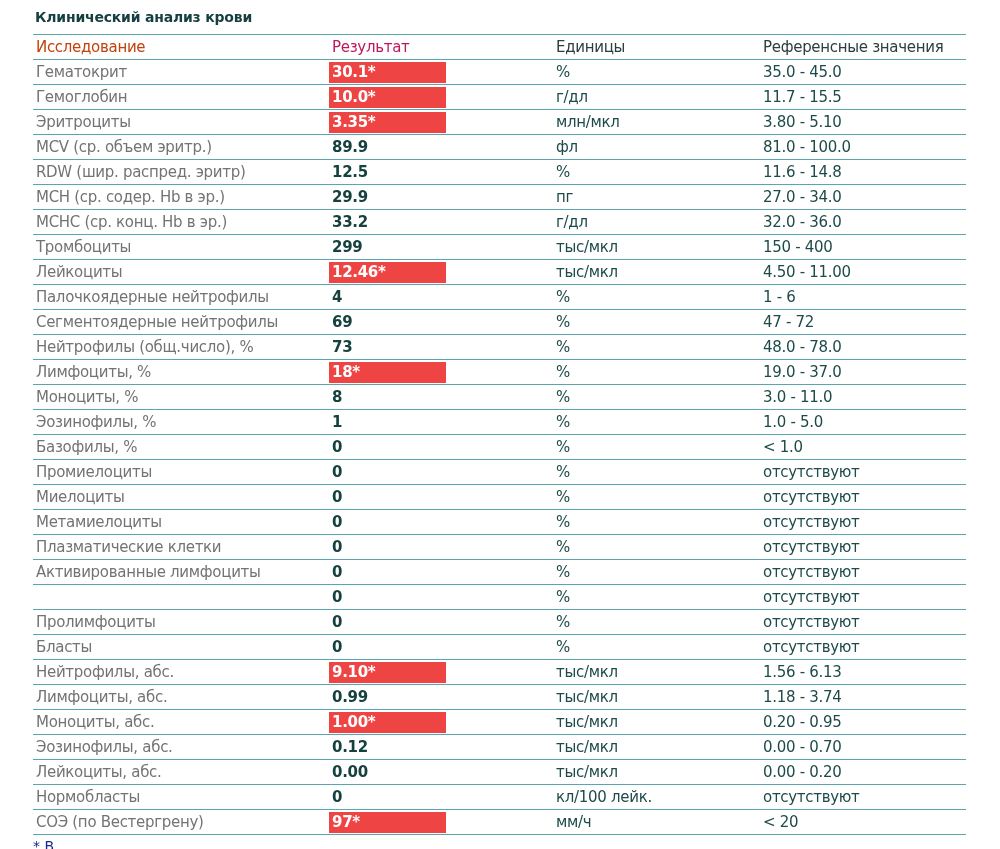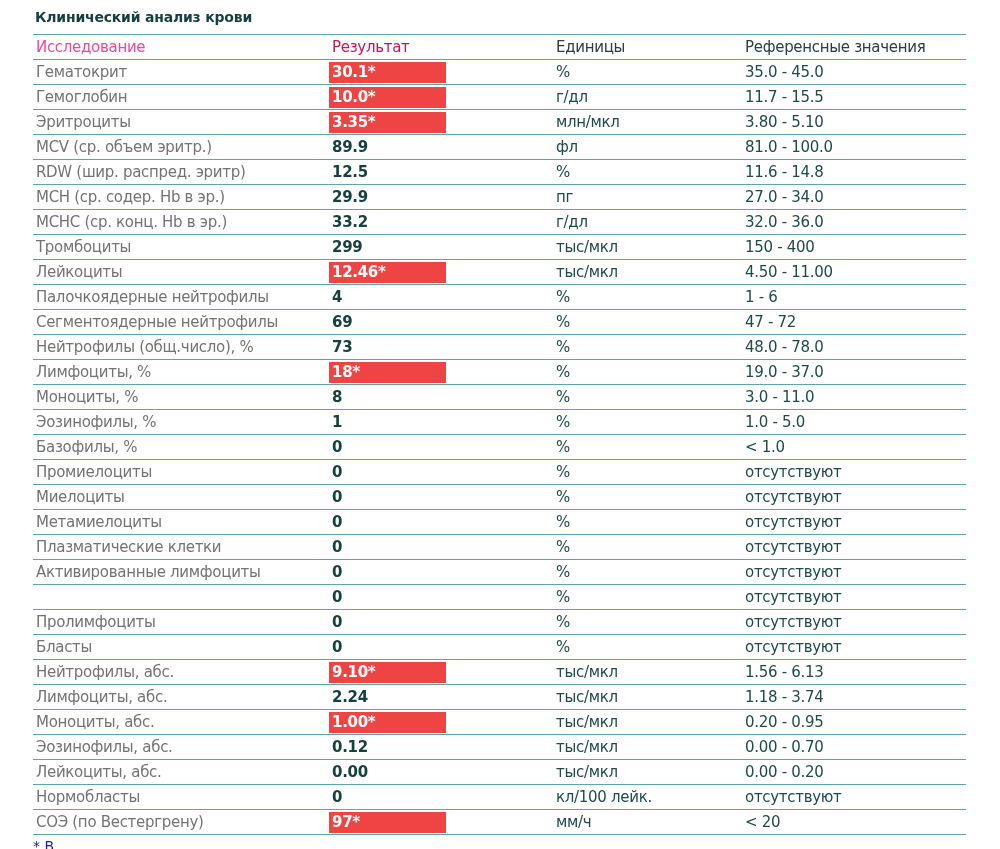--- a/index.html
+++ b/index.html
@@ -9,23 +9,23 @@
            color: #163f3f; letter-spacing: -0.2px; }
   .table { position: absolute; left: 33px; top: 34px; width: 933px; }
   .row { position: relative; height: 24px; border-top: 1.5px solid #5aa6ac; }
   .row.last { border-bottom: 1.5px solid #5aa6ac; text-decoration: underline; }
   .cell { position: absolute; top: 0; height: 24px; line-height: 24px; font-size: 15px;
           white-space: nowrap; letter-spacing: -0.3px; }
   .c-name { left: 3px; color: #737373; }
   .c-res { left: 296px; width: 114px; font-weight: bold; color: #15413f; padding-left: 3px; }
   .c-res.flag { background: #ef4444; color: #ffffff; top: 2px; height: 21px; line-height: 21px; }
   .c-unit { left: 523px; color: #1f4a4a; }
-  .c-ref { left: 712px; color: #1f4a4a; }
+  .c-ref { left: 730px; color: #1f4a4a; }
   .header .cell { color: #2b3d3d; }
-  .header .c-name { color: #ec4899; }
+  .header .c-name { color: #c2410c; }
   .header .c-res { font-weight: normal; color: #be185d; }
   .footnote { position: absolute; left: 33px; top: 838px; font-size: 14px; color: #1c2590;
               white-space: nowrap; }
 </style>
 </head>
 <body>
 
 <div class="title">Клинический анализ крови</div>
 
 <div class="table">
@@ -180,21 +180,21 @@
         <span class="cell c-ref">отсутствуют</span>
       </div>
       <div class="row">
         <span class="cell c-name">Нейтрофилы, абс.</span>
         <span class="cell c-res flag">9.10*</span>
         <span class="cell c-unit">тыс/мкл</span>
         <span class="cell c-ref">1.56 - 6.13</span>
       </div>
       <div class="row">
         <span class="cell c-name">Лимфоциты, абс.</span>
-        <span class="cell c-res">2.24</span>
+        <span class="cell c-res">0.99</span>
         <span class="cell c-unit">тыс/мкл</span>
         <span class="cell c-ref">1.18 - 3.74</span>
       </div>
       <div class="row">
         <span class="cell c-name">Моноциты, абс.</span>
         <span class="cell c-res flag">1.00*</span>
         <span class="cell c-unit">тыс/мкл</span>
         <span class="cell c-ref">0.20 - 0.95</span>
       </div>
       <div class="row">

